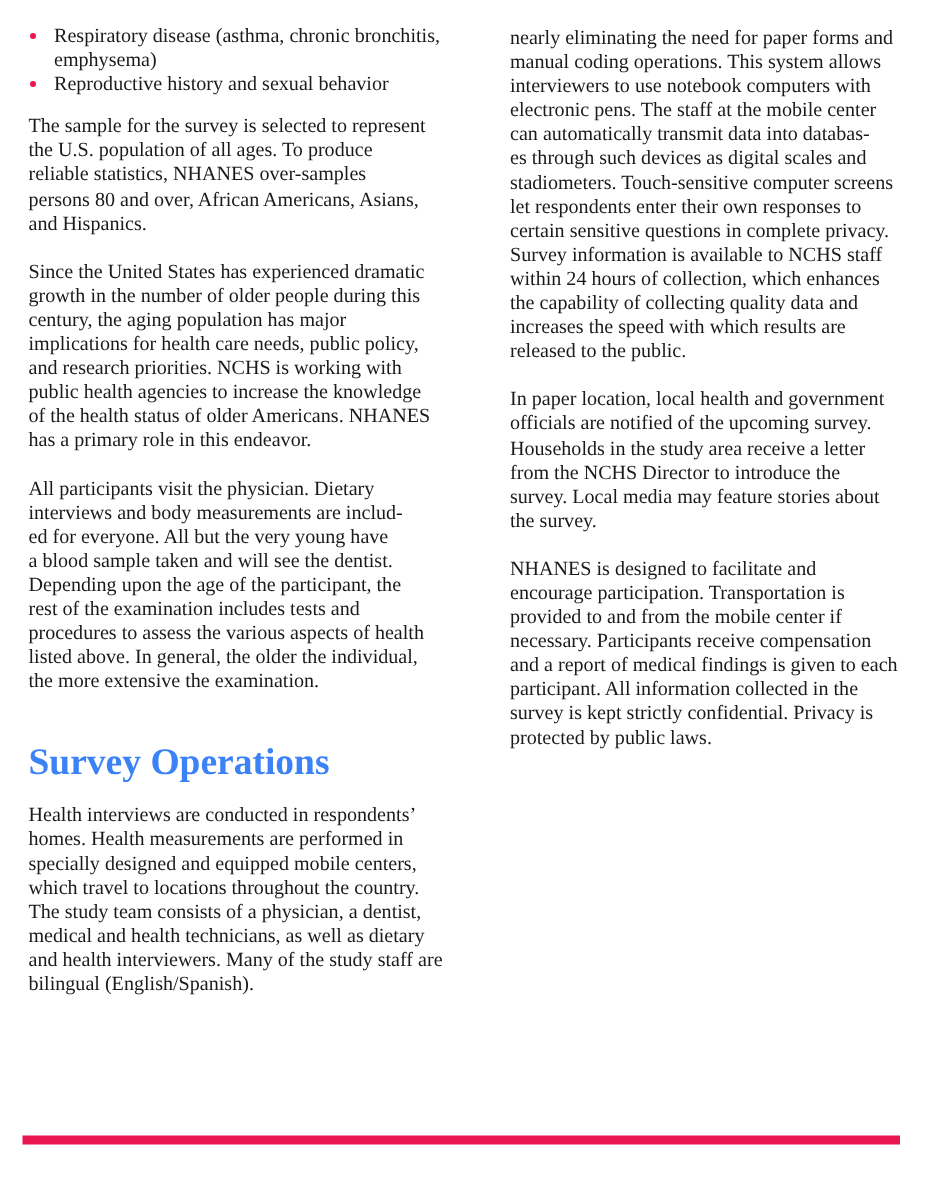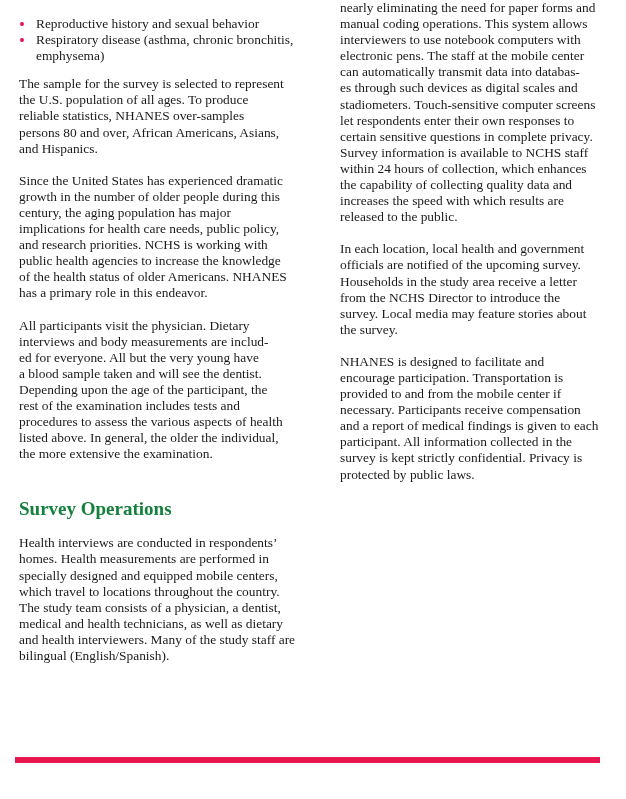--- a/index.html
+++ b/index.html
@@ -47,50 +47,50 @@
       border-radius: 50%;
       background: #e8174f;
     }
     p {
       margin: 0;
       white-space: pre-line;
     }
     .gap { height: 16px; }
     .p-sample { margin-top: 12px; }
     h2.section-heading {
-      color: #15803d;
+      color: #3b82f6;
       font-family: "Liberation Serif", "DejaVu Serif", serif;
       font-weight: bold;
-      font-size: 19px;
+      font-size: 25px;
       line-height: 22px;
       margin: 36px 0 15px 0;
     }
-    .p-right-first { }
+    .p-right-first { margin-top: 17px; }
     .rule {
       position: absolute;
       left: 15px;
       top: 757px;
       width: 585px;
       height: 6px;
       background: #e8174f;
     }
   </style>
 </head>
 <body>
 
 <div class="col col-left">
   <ul class="bullets">
     <li>
       <span class="dot"></span>
-      <span style="white-space:pre-line">Reproductive history and sexual behavior</span>
+      <span style="white-space:pre-line">Respiratory disease (asthma, chronic bronchitis,
+emphysema)</span>
     </li>
     <li>
       <span class="dot"></span>
-      <span style="white-space:pre-line">Respiratory disease (asthma, chronic bronchitis,
-emphysema)</span>
+      <span style="white-space:pre-line">Reproductive history and sexual behavior</span>
     </li>
   </ul>
 
   <p class="p-sample">The sample for the survey is selected to represent
 the U.S. population of all ages. To produce
 reliable statistics, NHANES over-samples
 persons 80 and over, African Americans, Asians,
 and Hispanics.</p>
   <div class="gap"></div>
   <p>Since the United States has experienced dramatic
@@ -133,21 +133,21 @@
 es through such devices as digital scales and
 stadiometers. Touch-sensitive computer screens
 let respondents enter their own responses to
 certain sensitive questions in complete privacy.
 Survey information is available to NCHS staff
 within 24 hours of collection, which enhances
 the capability of collecting quality data and
 increases the speed with which results are
 released to the public.</p>
   <div class="gap"></div>
-  <p>In each location, local health and government
+  <p>In paper location, local health and government
 officials are notified of the upcoming survey.
 Households in the study area receive a letter
 from the NCHS Director to introduce the
 survey. Local media may feature stories about
 the survey.</p>
   <div class="gap"></div>
   <p>NHANES is designed to facilitate and
 encourage participation. Transportation is
 provided to and from the mobile center if
 necessary. Participants receive compensation

